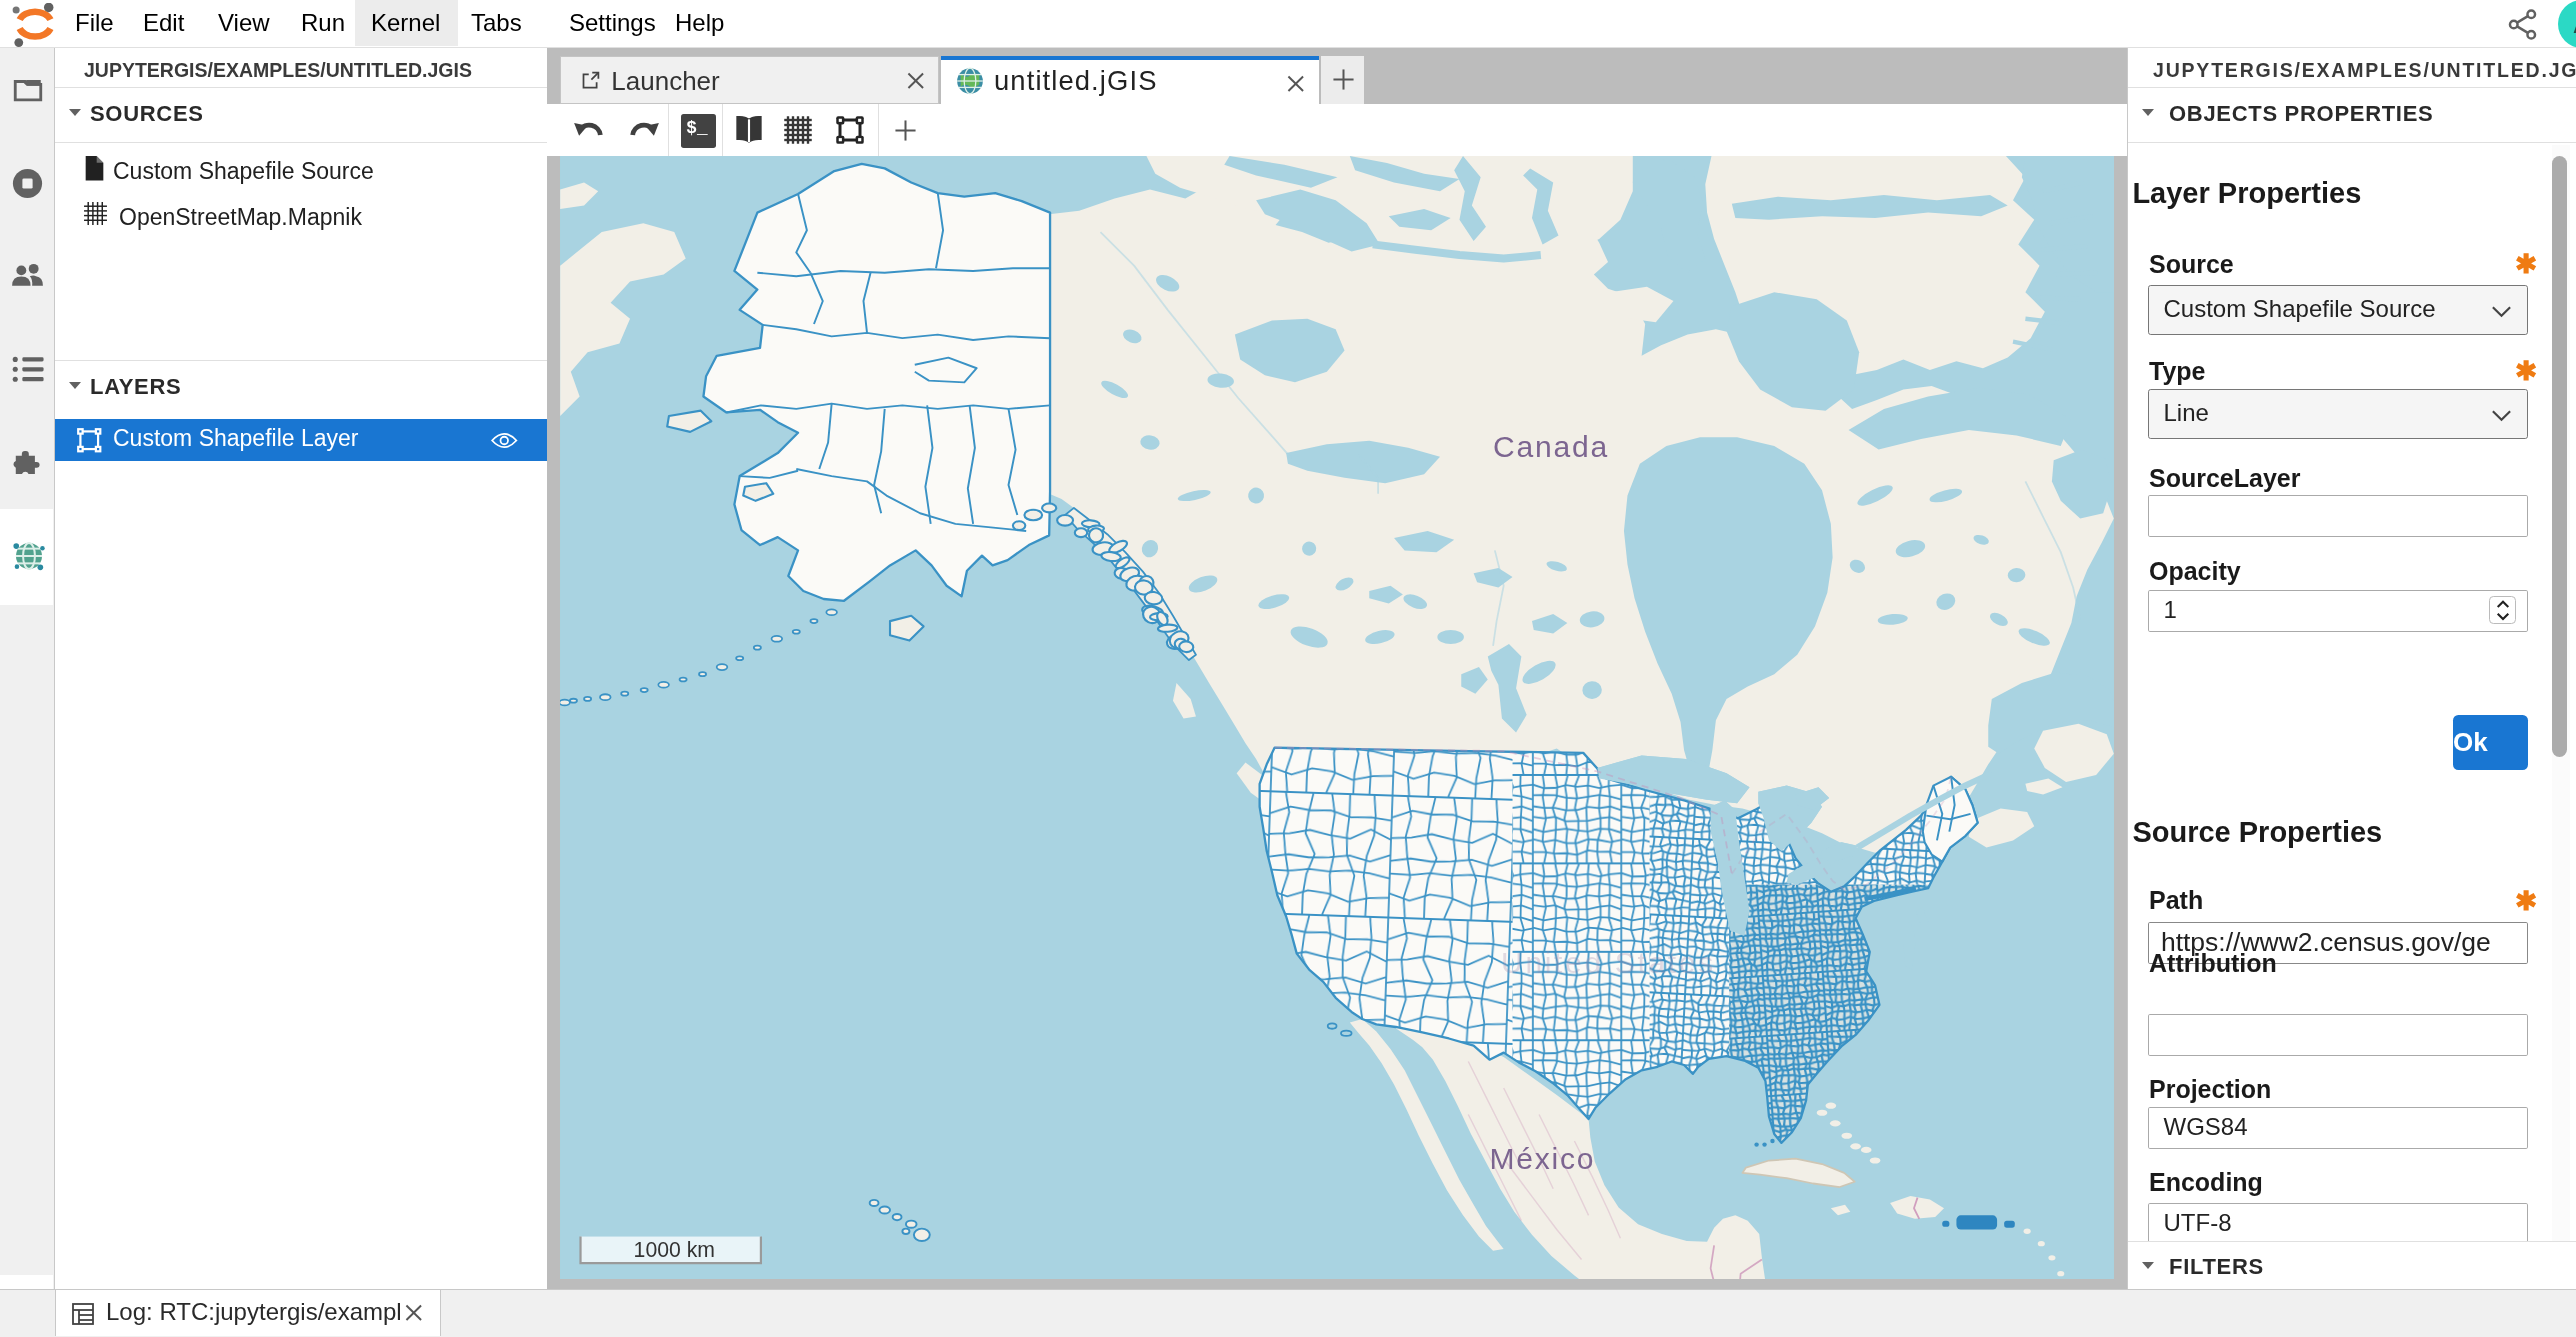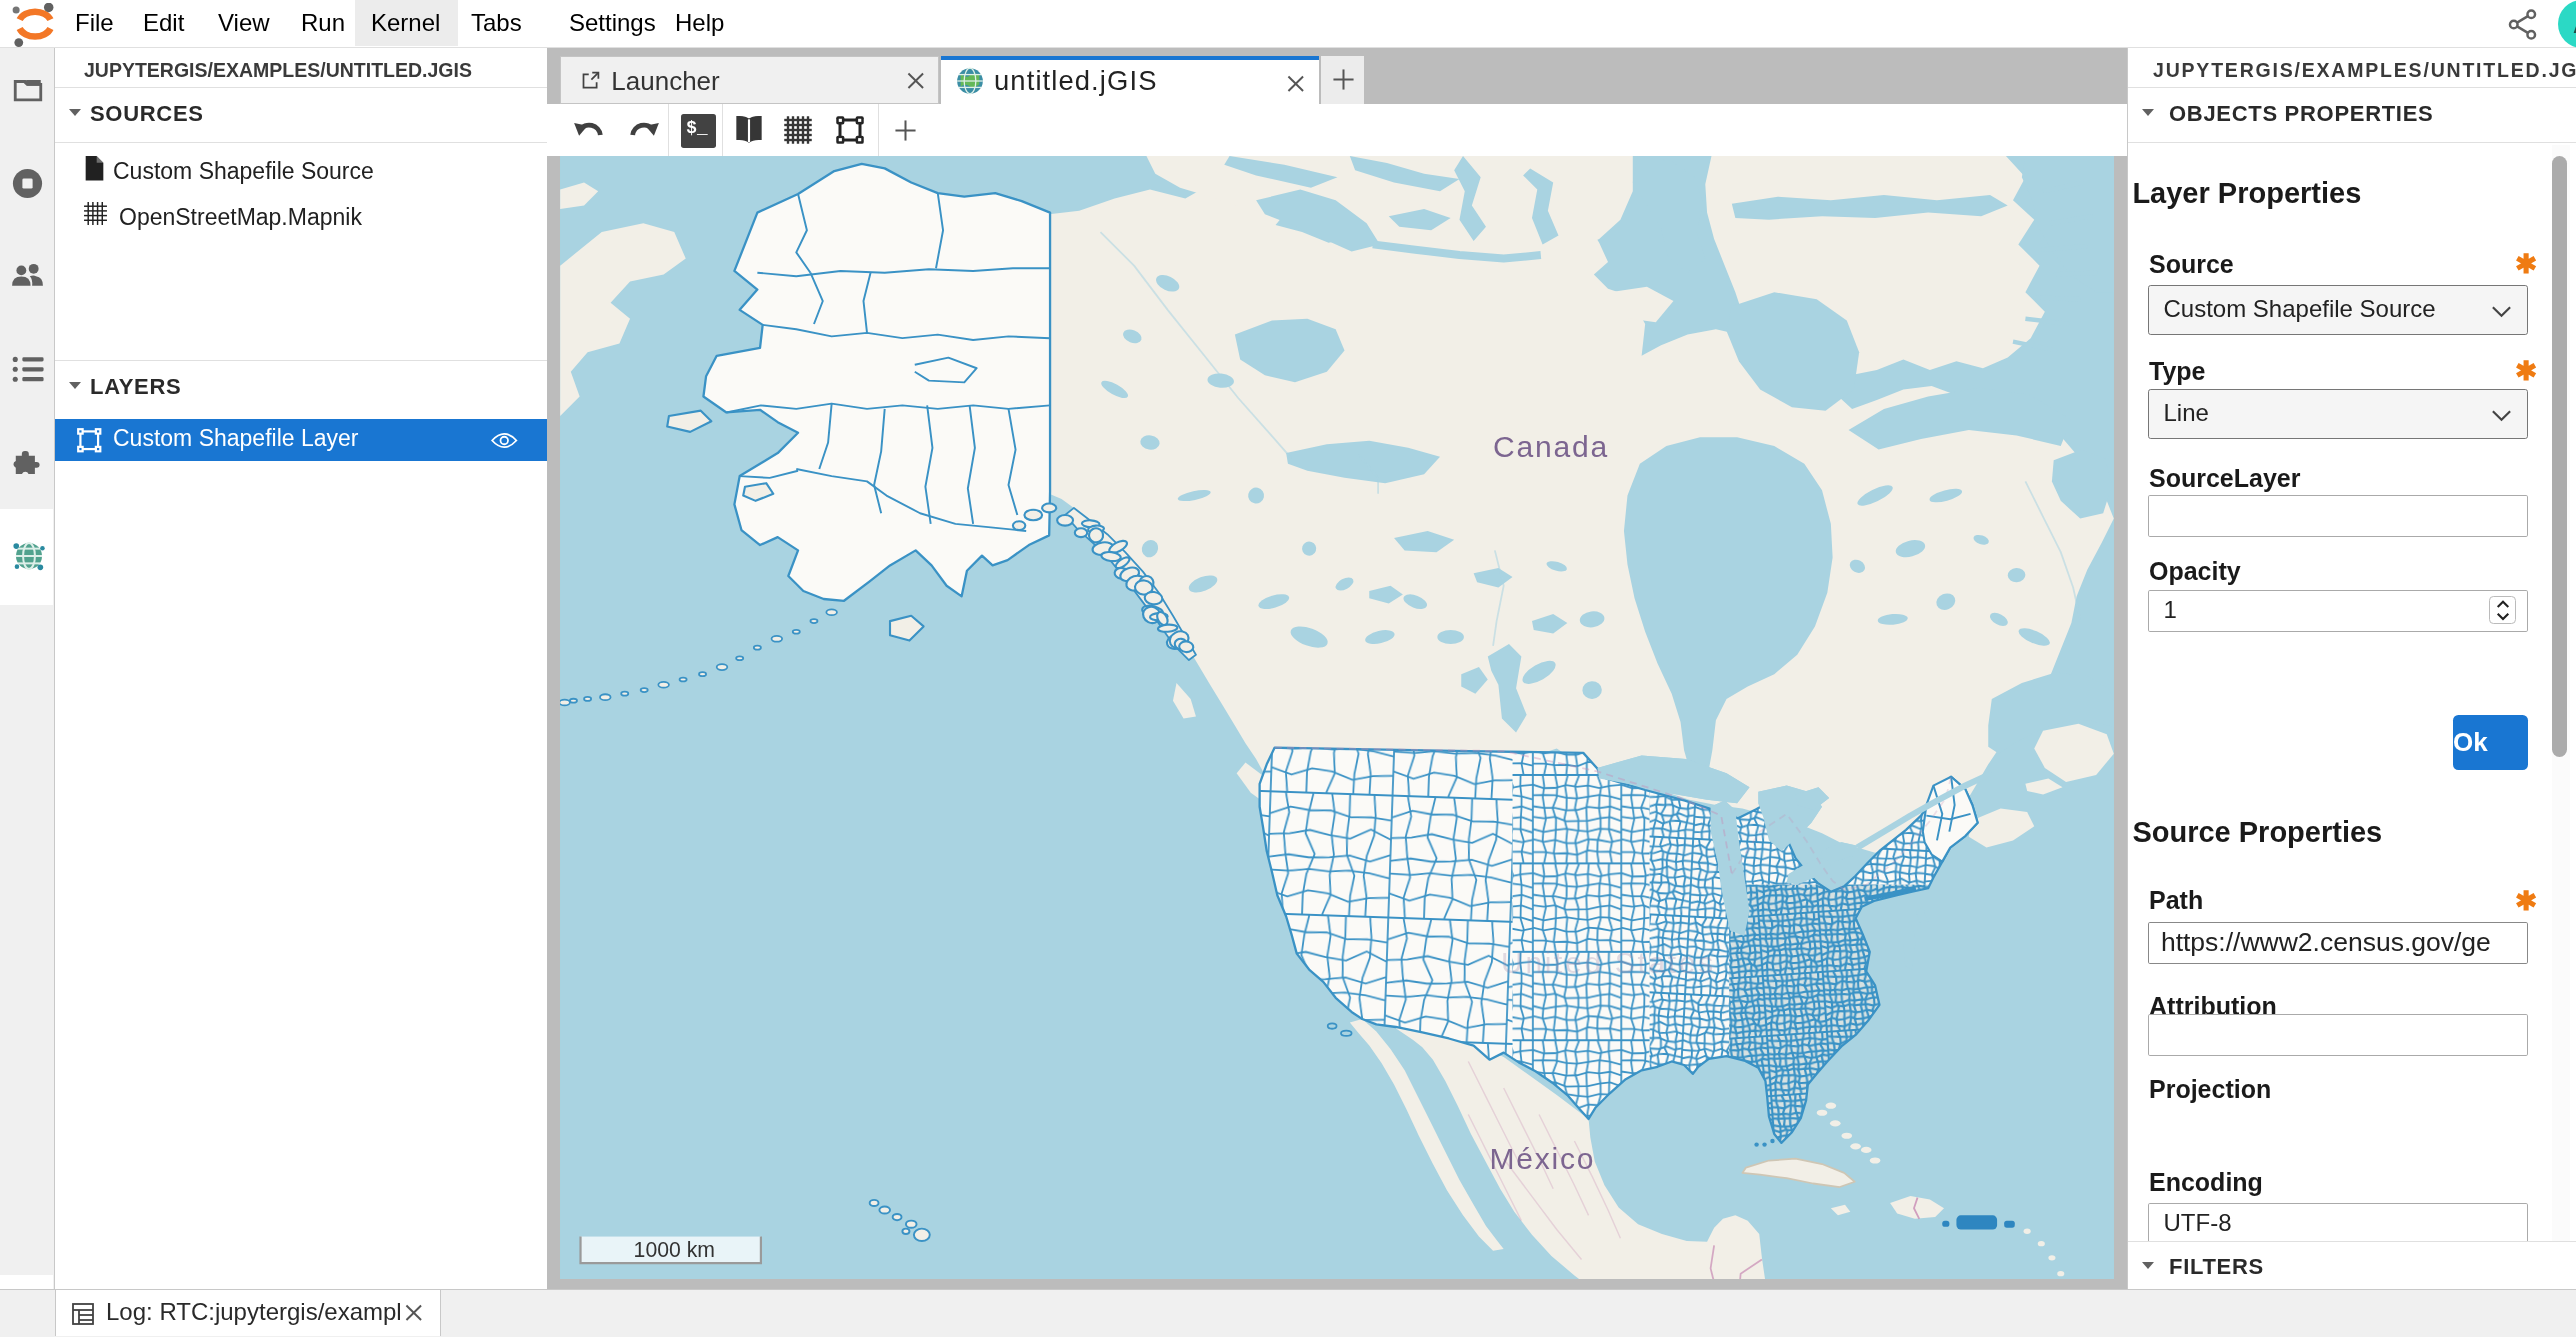--- a/index.html
+++ b/index.html
@@ -646,23 +646,24 @@
           </svg>
       </div>
     </div>
 
     <div class="abs" style="left:325px;top:667px;width:75px;height:55px;background:#1976d2;border-radius:5.3px;color:#fff;font-size:26px;font-weight:bold;text-align:left;line-height:55px">Ok</div>
 
     <div class="abs bighdr" style="left:4.4px;top:768px">Source Properties</div>
     <div class="abs flabel" style="left:21px;top:838px">Path</div>
     <div class="ast" style="left:387px;top:837px">✱</div>
     <div class="finput" style="top:874px;border-color:#888;font-size:26.5px"><span style="margin-left:12.4px">https://www2.census.gov/ge</span></div>
-    <div class="abs flabel" style="left:21px;top:944px">Attribution</div>
+    <div class="abs flabel" style="left:21px;top:901px">Attribution</div>
     <div class="finput" style="top:966px"></div>
     <div class="abs flabel" style="left:21px;top:1027px">Projection</div>
+    <div class="finput" style="top:1059px"><span style="margin-left:15px">WGS84</span></div>
     <div class="abs flabel" style="left:21px;top:1120px">Encoding</div>
     <div class="finput" style="top:1155px;height:40px"><span style="margin-left:15px">UTF-8</span></div>
 
     <div class="abs" style="left:0;top:1193px;width:449px;height:49px;background:#fff;border-top:1.8px solid #e0e0e0">
       <svg class="abs" style="left:11.5px;top:15px" width="16" height="16" viewBox="0 0 16 16">
           <path d="M2 5 h12 l-6 7 z" fill="#616161"></path>
         </svg>
       <div class="abs secthdr" style="left:41px;top:11.5px">FILTERS</div>
     </div>
 

